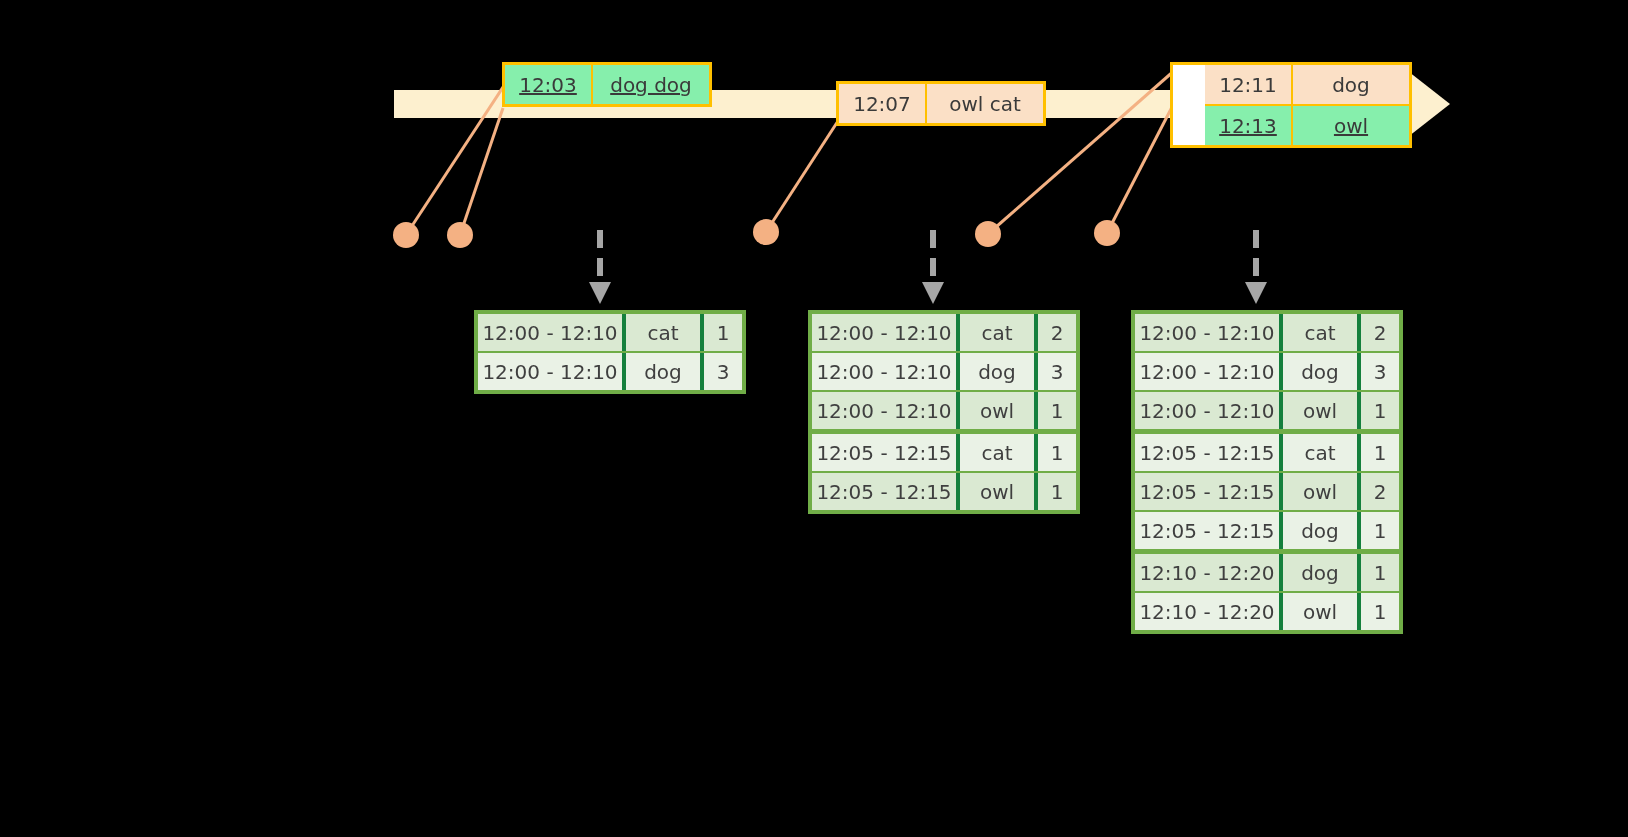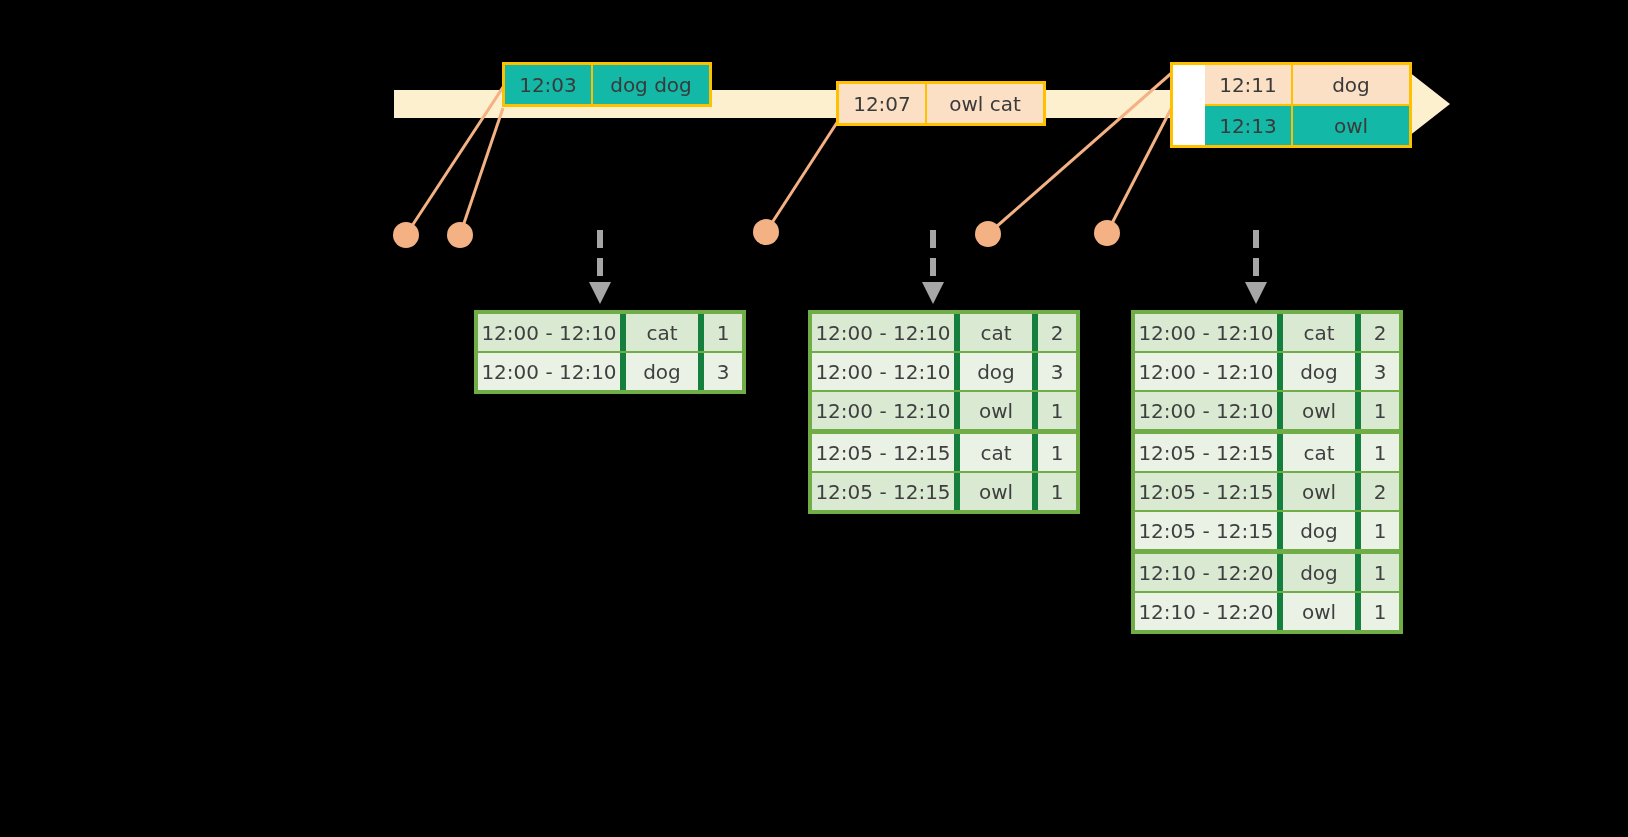--- a/index.html
+++ b/index.html
@@ -49,21 +49,21 @@
     background: #ffffff;
   }
   .evt-row {
     display: flex;
     height: 39px;
   }
   .evt-row + .evt-row {
     border-top: 2px solid #ffc000;
   }
   .evt-row.shade .evt-cell { background: #fbe0c6; }
-  .evt-row.light .evt-cell { background: #14b8a6; }
+  .evt-row.light .evt-cell { background: #86efac; text-decoration: underline; }
   .evt-cell {
     display: flex;
     align-items: center;
     justify-content: center;
     font-size: 20px;
     color: #3a3a3a;
     box-sizing: border-box;
     white-space: nowrap;
   }
   .evt-cell.time { width: 88px; border-right: 2px solid #ffc000; }
@@ -96,21 +96,21 @@
   }
   .res-row:last-child { border-bottom: none; }
   .res-row.group-end { border-bottom: 5px solid #70ad47; }
   .res-cell {
     display: flex;
     align-items: center;
     justify-content: center;
     font-size: 20px;
     color: #3f3f3f;
     box-sizing: border-box;
-    border-right: 6px solid #15803d;
+    border-right: 4px solid #15803d;
     white-space: nowrap;
   }
   .res-cell:last-child { border-right: none; }
   .res-row.shade .res-cell { background: #dae9d2; }
   .res-row.light .res-cell { background: #eaf2e6; }
   .res-cell.win { width: 148px; }
   .res-cell.key { width: 78px; }
   .res-cell.cnt { width: 38px; }
 
   #table-1 { left: 474px; top: 310px; }

